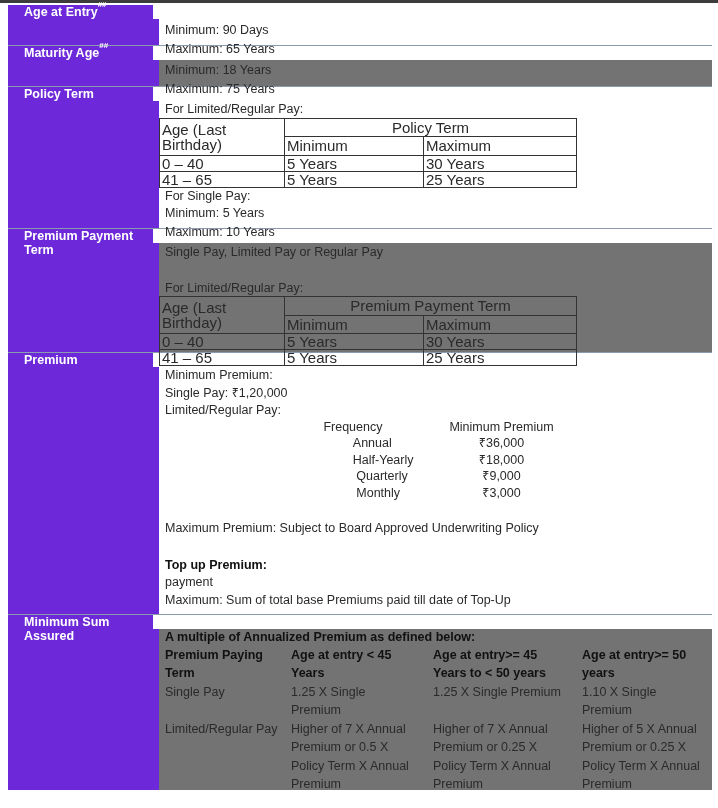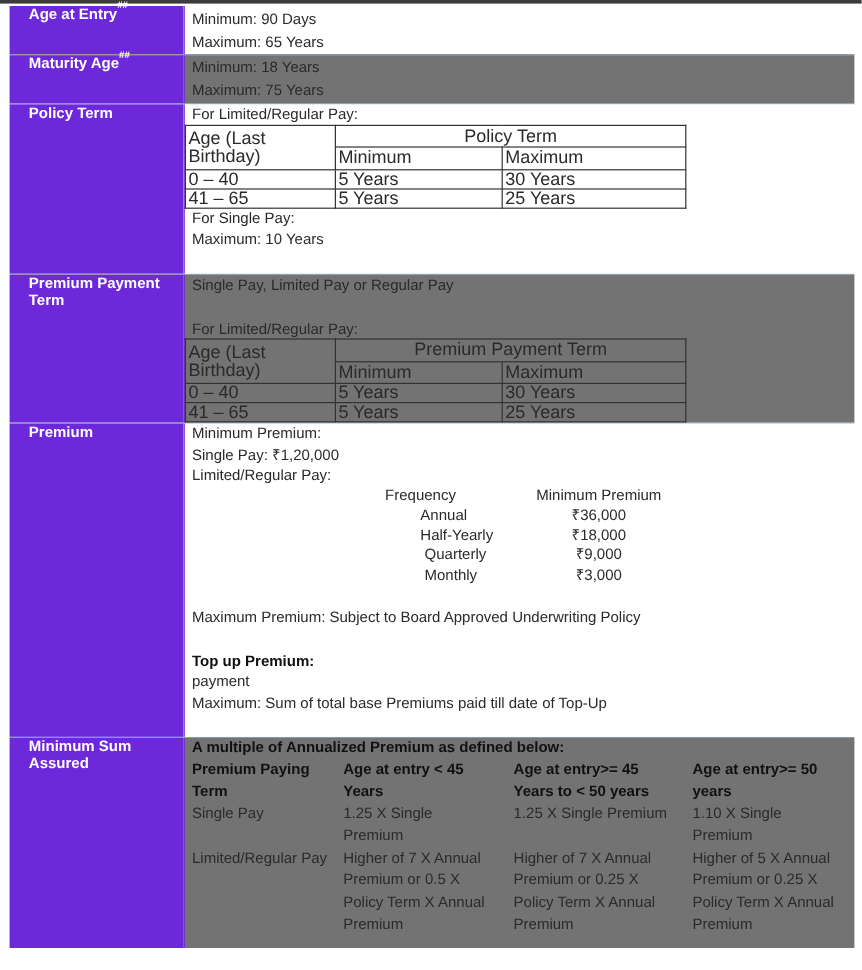--- a/index.html
+++ b/index.html
@@ -9,21 +9,21 @@
   }
   .topbar { position: absolute; left: 0; top: 0; width: 718px; height: 3px; background: #3c3c3c; }
   .spec { position: absolute; left: 8px; top: 5px; width: 704px; }
   .row { display: flex; border-bottom: 1px solid #8a9bb0; position: relative; }
   .row .lbl {
     width: 145px; flex: 0 0 145px; background: #6d28d9; color: #ffffff; font-weight: bold;
     font-size: 12.5px; display: flex; align-items: flex-start; padding-left: 16px; box-sizing: border-box;
     letter-spacing: 0px;
   }
   .row .lbl sup { font-size: 8px; vertical-align: super; line-height: 0; }
-  .row .val { flex: 1; padding: 0 0 0 6px; box-sizing: border-box; border-left: 1px solid #6d28d9; }
+  .row .val { flex: 1; padding: 0 0 0 6px; box-sizing: border-box; border-left: 6px solid #6d28d9; margin-top: 14px; }
   .white { background: #ffffff; }
   .gray  { background: #737373; }
   .line { height: 18.5px; line-height: 18.5px; white-space: nowrap; }
   .line.tight { height: 16.5px; line-height: 16.5px; }
   .bold { font-weight: bold; color: #111; }
   table.t { border-collapse: collapse; margin-left: -6px; width: 418px; font-size: 15px; }
   table.t td { border: 1px solid #333; padding: 0 2px; height: 15px; line-height: 15px; }
   table.t td.c { text-align: center; }
   table.t td.agehdr { vertical-align: middle; height: 36px; }
   .freq { display: flex; justify-content: center; }
@@ -83,20 +83,21 @@
           <td>30 Years</td>
         </tr>
         <tr>
           <td>41 – 65</td>
           <td>5 Years</td>
           <td>25 Years</td>
         </tr>
       </tbody>
         </table>
       <div class="line tight">For Single Pay:</div>
+      <div class="line">Minimum: 5 Years</div>
       <div class="line">Maximum: 10 Years</div>
     </div>
   </div>
 
   <div class="row" style="height:123px;">
     <div class="lbl">
         <span>Premium Payment Term</span>
       </div>
     <div class="val gray">
       <div class="line">Single Pay, Limited Pay or Regular Pay</div>

